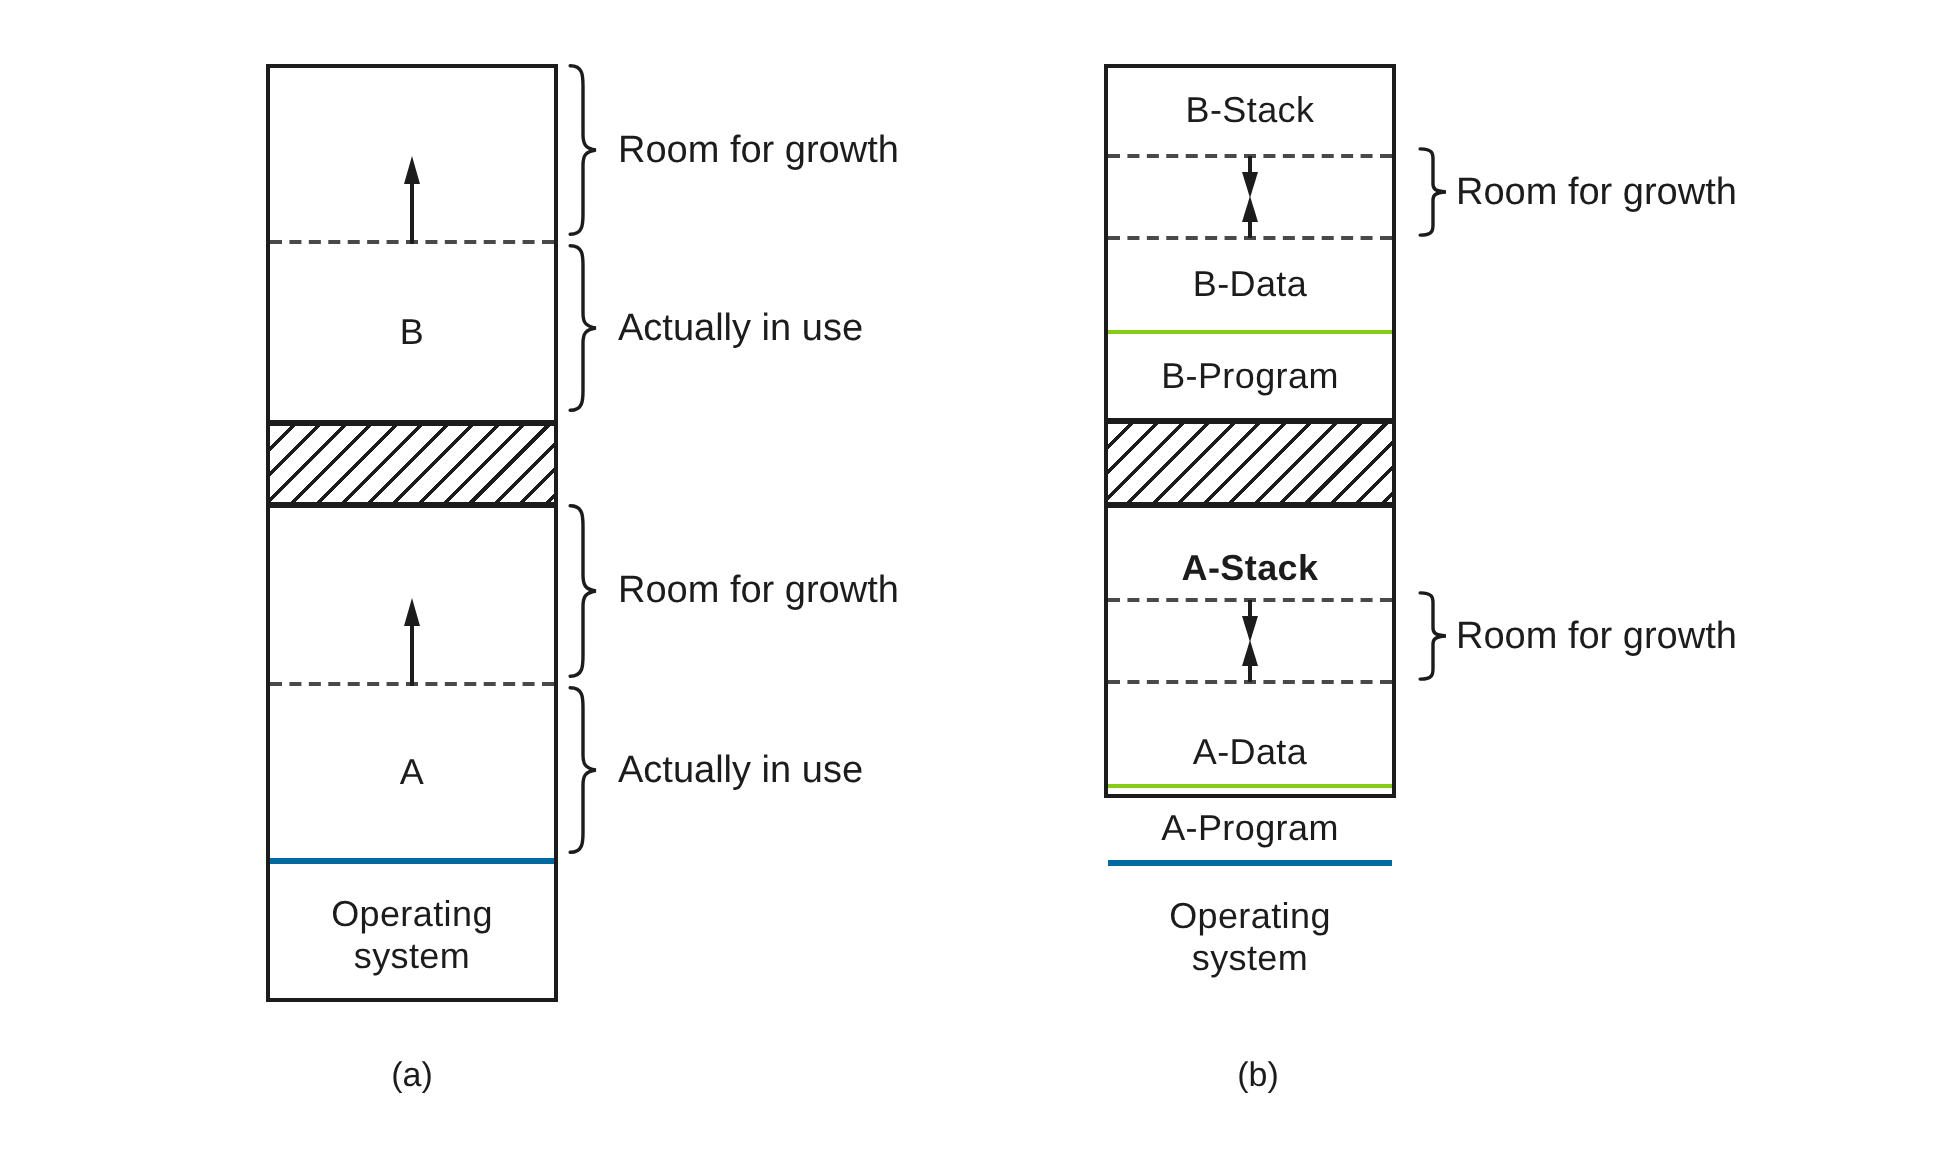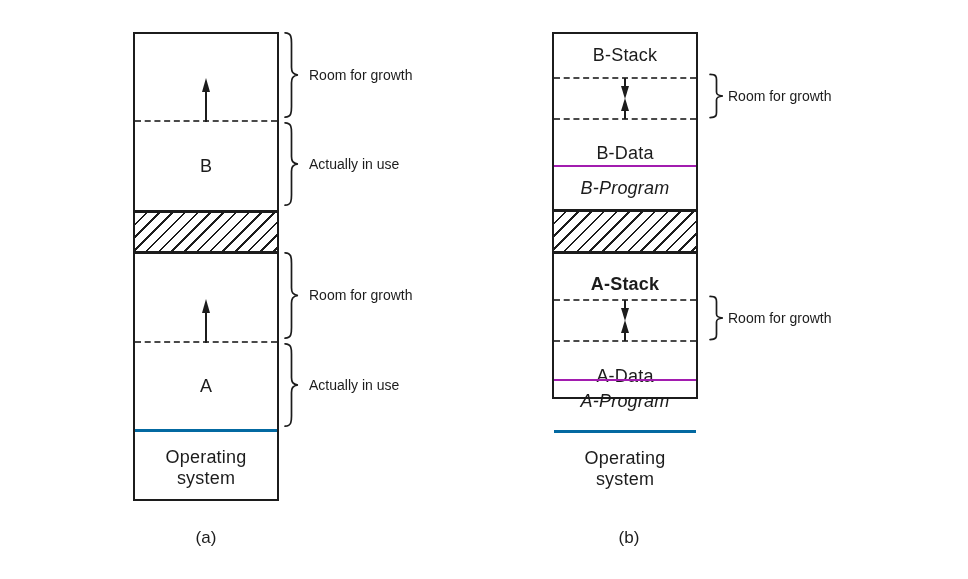--- a/index.html
+++ b/index.html
@@ -10,33 +10,33 @@
   .memcol{
     position:absolute;border:2px solid #1c1c1c;background:#ffffff;box-sizing:border-box;
   }
   .seg{
     position:absolute;left:0;right:0;box-sizing:border-box;
     display:flex;align-items:center;justify-content:center;
     font-size:18px;letter-spacing:0.2px;
   }
   .seg.dash-bottom{border-bottom:2px dashed #494949;}
   .seg.dash-top{border-top:2px dashed #494949;}
-  .seg.solid-top{border-top:2px solid #a21caf;font-style:italic;}
+  .seg.solid-top{border-top:2px solid #84cc16;}
   .seg.thick-top{border-top:3px solid #0369a1;}
   .seg.hatch{
     border-top:3px solid #1c1c1c;border-bottom:3px solid #1c1c1c;
     background:repeating-linear-gradient(135deg,#ffffff 0 7.2px,#1c1c1c 7.2px 9px);
   }
   .pre{white-space:pre-line;text-align:center;line-height:21px;}
   .arrow{position:absolute;left:50%;transform:translateX(-50%);}
   .arrow line{stroke:#1c1c1c;stroke-width:2;}
   .arrow polygon{fill:#1c1c1c;}
   .brace{position:absolute;overflow:visible;}
   .brace path{fill:none;stroke:#1c1c1c;stroke-width:1.7;stroke-linecap:round;}
-  .annot{position:absolute;font-size:14px;line-height:25px;white-space:nowrap;}
+  .annot{position:absolute;font-size:19px;line-height:25px;white-space:nowrap;}
   .caption{position:absolute;width:146px;text-align:center;font-size:17px;}
 </style>
 </head>
 <body>
 
 <div class="canvas">
 
   <div class="memcol" style="left:133px;top:32px;width:146px;height:469px;">
 
     <div class="seg dash-bottom" style="top:0;height:88px;">
@@ -99,21 +99,21 @@
       <svg class="arrow" style="top:-1px;" width="16" height="21" viewBox="0 0 16 21">
         <line x1="8" y1="0" x2="8" y2="9"></line>
         <polygon points="8,21 4,8 12,8"></polygon>
       </svg>
       <svg class="arrow" style="bottom:-1px;" width="16" height="21" viewBox="0 0 16 21">
         <line x1="8" y1="21" x2="8" y2="12"></line>
         <polygon points="8,0 4,13 12,13"></polygon>
       </svg>
     </div>
 
-    <div class="seg" style="top:97px;height:45px;">
+    <div class="seg" style="top:86px;height:45px;">
       <span>B-Data</span>
     </div>
 
     <div class="seg solid-top" style="top:131px;height:44px;">
       <span>B-Program</span>
     </div>
 
     <div class="seg hatch" style="top:175px;height:45px;"></div>
 
     <div class="seg" style="top:228px;height:45px;font-weight:bold;">
@@ -128,21 +128,21 @@
       <svg class="arrow" style="bottom:-1px;" width="16" height="21" viewBox="0 0 16 21">
         <line x1="8" y1="21" x2="8" y2="12"></line>
         <polygon points="8,0 4,13 12,13"></polygon>
       </svg>
     </div>
 
     <div class="seg" style="top:308px;height:45px;align-items:flex-end;">
       <span>A-Data</span>
     </div>
 
-    <div class="seg solid-top" style="top:345px;height:43px;">
+    <div class="seg solid-top" style="top:358px;height:43px;">
       <span>A-Program</span>
     </div>
 
     <div class="seg thick-top" style="top:396px;height:75px;">
       <span class="pre">Operating
 system</span>
     </div>
   </div>
 
   <svg class="brace" style="left:709px;top:74px;" width="15" height="44" viewBox="0 0 14 100" preserveAspectRatio="none">

